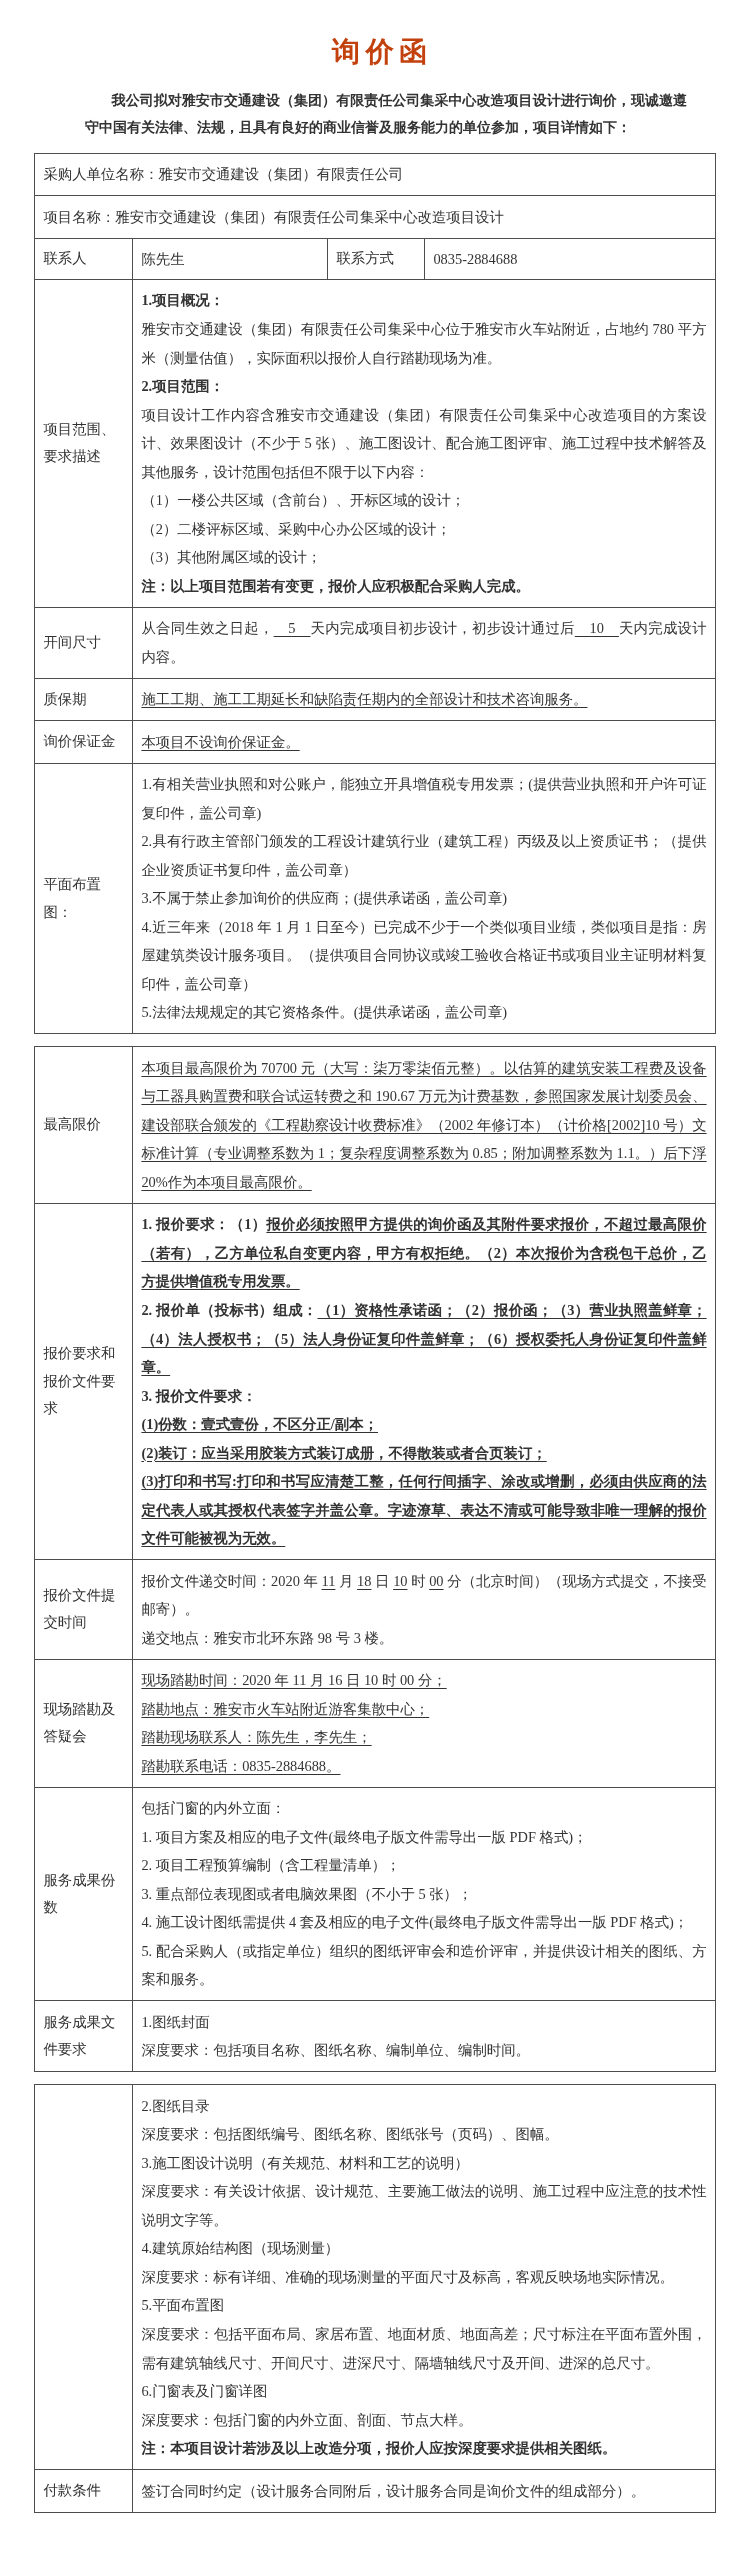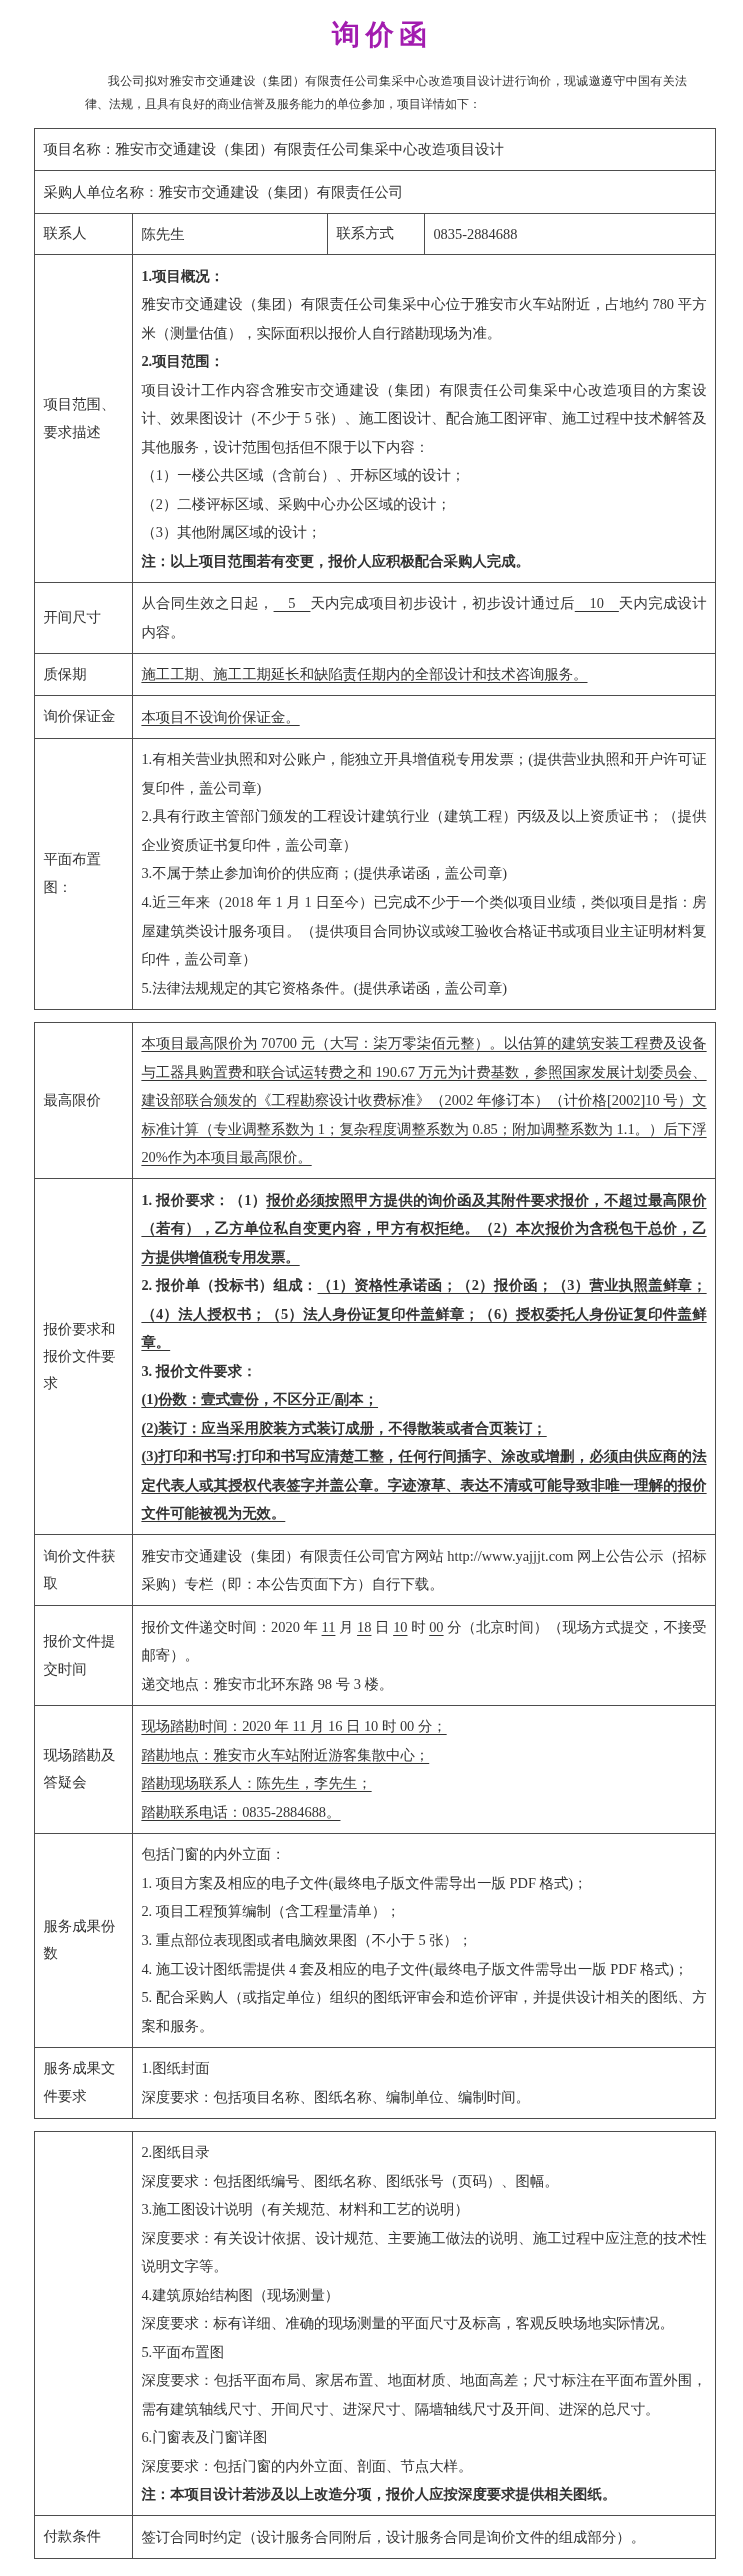--- a/index.html
+++ b/index.html
@@ -8,30 +8,31 @@
     font-family:"Liberation Serif","DejaVu Serif",serif;
     color:#333333;
     -webkit-font-smoothing:antialiased;
   }
   .page{width:743px;padding-top:13px;}
   .doc-title{
     text-align:center;
     font-size:28px;
     font-weight:bold;
     letter-spacing:5.6px;
-    color:#a21caf;
-    margin:3px 0 13px 0;
+    color:#c2410c;
+    margin:20px 0 13px 0;
     padding-left:22px;
   }
   .intro{
     margin:16px 56px 11px 85px;
-    font-size:12px;
+    font-size:14px;
     line-height:1.95;
     text-indent:1.9em;
     text-align:justify;
+    font-weight:bold;
   }
   table.doc-table{
     border-collapse:collapse;
     table-layout:fixed;
     width:681px;
     margin:0 0 12px 34px;
     font-size:14.4px;
   }
   table.doc-table td{
     border:0.9px solid #4d4d4d;
@@ -63,26 +64,26 @@
       <table class="doc-table">
         <colgroup>
           <col style="width: 98px;">
           <col style="width: 195px;">
           <col style="width: 97px;">
           <col style="width: 291px;">
         </colgroup>
         <tbody>
           <tr>
             <td colspan="4" class="content-cell">
+              <p><span>采购人单位名称：雅安市交通建设（集团）有限责任公司</span></p>
+            </td>
+          </tr>
+          <tr>
+            <td colspan="4" class="content-cell">
               <p><span>项目名称：雅安市交通建设（集团）有限责任公司集采中心改造项目设计</span></p>
-            </td>
-          </tr>
-          <tr>
-            <td colspan="4" class="content-cell">
-              <p><span>采购人单位名称：雅安市交通建设（集团）有限责任公司</span></p>
             </td>
           </tr>
           <tr>
             <td class="label-cell">联系人</td>
             <td class="content-cell c-left">陈先生</td>
             <td class="label-cell">联系方式</td>
             <td class="content-cell c-left">0835-2884688</td>
           </tr>
           <tr>
             <td class="label-cell">项目范围、要求描述</td>
@@ -143,26 +144,20 @@
           </tr>
           <tr>
             <td class="label-cell">报价要求和报价文件要求</td>
             <td colspan="3" class="content-cell">
               <p><span class="b">1. 报价要求：（1）</span><span class="b u">报价必须按照甲方提供的询价函及其附件要求报价，不超过最高限价（若有），乙方单位私自变更内容，甲方有权拒绝。（2）本次报价为含税包干总价，乙方提供增值税专用发票。</span></p>
               <p><span class="b">2. 报价单（投标书）组成：</span><span class="b u">（1）资格性承诺函；（2）报价函；（3）营业执照盖鲜章；（4）法人授权书；（5）法人身份证复印件盖鲜章；（6）授权委托人身份证复印件盖鲜章。</span></p>
               <p><span class="b">3. 报价文件要求：</span></p>
               <p><span class="b u">(1)份数：壹式壹份，不区分正/副本；</span></p>
               <p><span class="b u">(2)装订：应当采用胶装方式装订成册，不得散装或者合页装订；</span></p>
               <p><span class="b u">(3)打印和书写:打印和书写应清楚工整，任何行间插字、涂改或增删，必须由供应商的法定代表人或其授权代表签字并盖公章。字迹潦草、表达不清或可能导致非唯一理解的报价文件可能被视为无效。</span></p>
-            </td>
-          </tr>
-          <tr>
-            <td class="label-cell">询价文件获取</td>
-            <td colspan="3" class="content-cell">
-              <p><span>雅安市交通建设（集团）有限责任公司官方网站 http://www.yajjjt.com 网上公告公示（招标采购）专栏（即：本公告页面下方）自行下载。</span></p>
             </td>
           </tr>
           <tr>
             <td class="label-cell">报价文件提交时间</td>
             <td colspan="3" class="content-cell">
               <p><span>报价文件递交时间：2020 年 </span><span class="u">11</span><span> 月 </span><span class="u">18</span><span> 日 </span><span class="u">10</span><span> 时 </span><span class="u">00</span><span> 分（北京时间）（现场方式提交，不接受邮寄）。</span></p>
               <p><span>递交地点：雅安市北环东路 98 号 3 楼。</span></p>
             </td>
           </tr>
           <tr>

